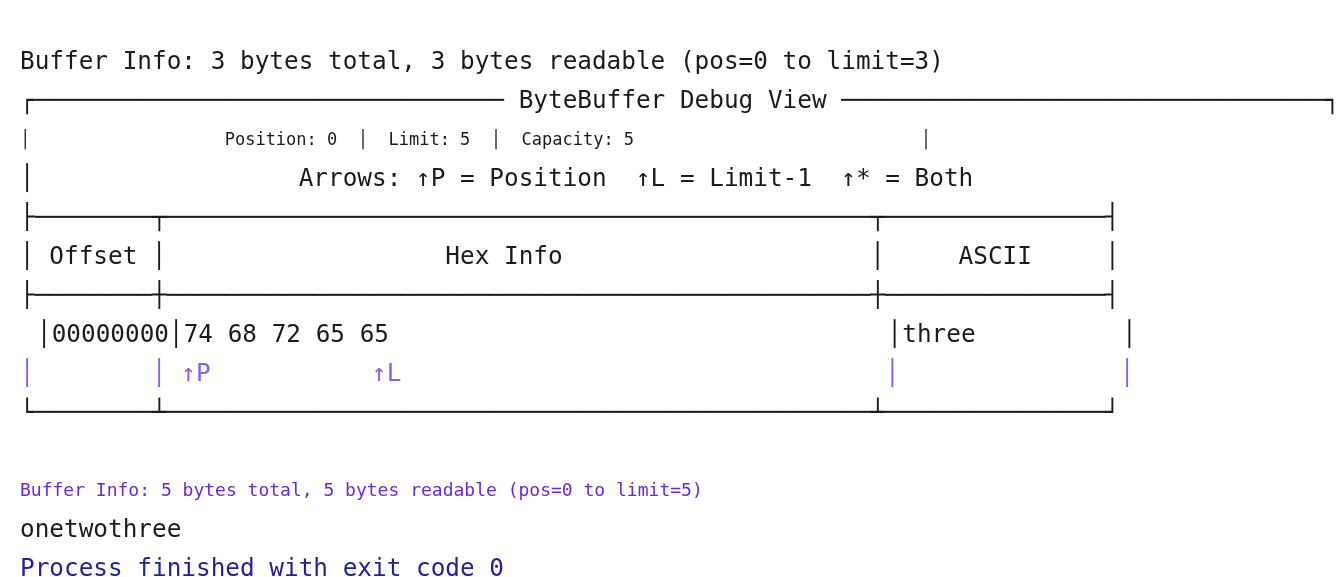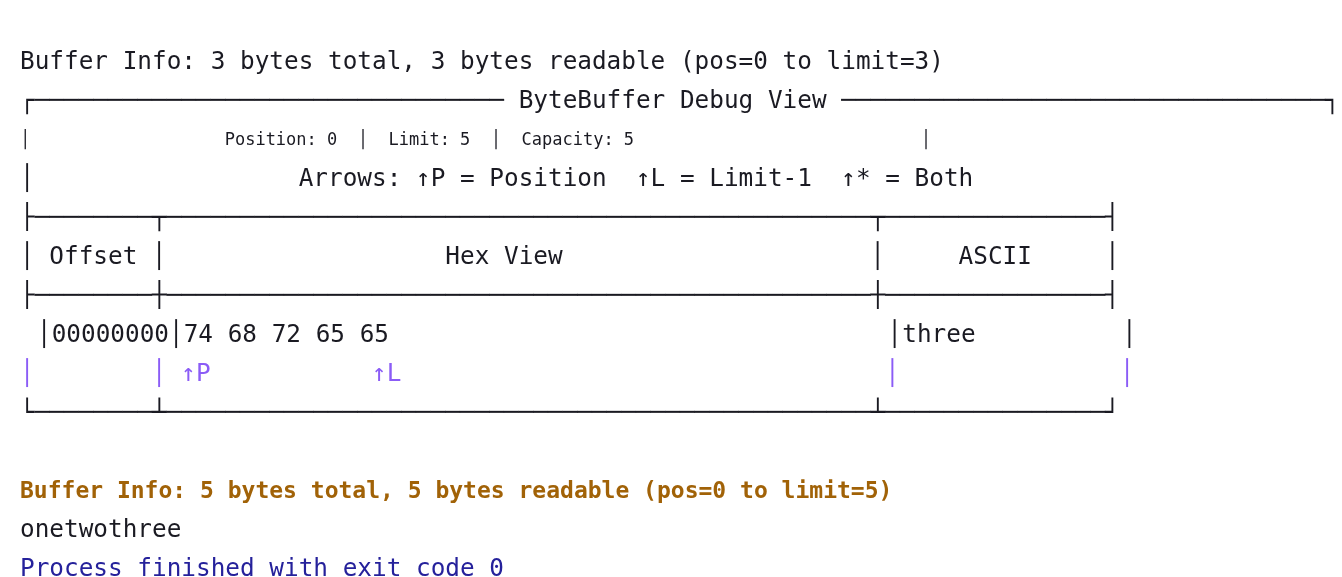--- a/index.html
+++ b/index.html
@@ -54,21 +54,21 @@
 </style>
 </head>
 <body>
 
 <div id="console" style="background: rgb(255, 255, 255);">
     <div class="line plain" style="top: 46px; font-size: 24.3615px; color: rgb(26, 26, 34);">Buffer Info: 3 bytes total, 3 bytes readable (pos=0 to limit=3)</div>
     <div class="line box" style="top: 85px; font-size: 24.3615px; color: rgb(26, 26, 34);">┌──────────────────────────────── ByteBuffer Debug View ─────────────────────────────────┐</div>
     <div class="line box" style="top: 124px; font-size: 17px; color: rgb(26, 26, 34);">│                   Position: 0  │  Limit: 5  │  Capacity: 5                            │</div>
     <div class="line box" style="top: 163px; font-size: 24.3615px; color: rgb(26, 26, 34);">│                  Arrows: ↑P = Position  ↑L = Limit-1  ↑* = Both                         │</div>
     <div class="line box" style="top: 202px; font-size: 24.3615px; color: rgb(26, 26, 34);">├────────┬────────────────────────────────────────────────┬───────────────┤</div>
-    <div class="line box" style="top: 241px; font-size: 24.3615px; color: rgb(26, 26, 34);">│ Offset │                   Hex View                     │     ASCII     │</div>
+    <div class="line box" style="top: 241px; font-size: 24.3615px; color: rgb(26, 26, 34);">│ Offset │                   Hex Info                     │     ASCII     │</div>
     <div class="line box" style="top: 280px; font-size: 24.3615px; color: rgb(26, 26, 34);">├────────┼────────────────────────────────────────────────┼───────────────┤</div>
     <div class="line box" style="top: 319px; font-size: 24.3615px; color: rgb(26, 26, 34); margin-left: 17px;">│00000000│74 68 72 65 65                                  │three          │</div>
     <div class="line box" style="top: 358px; font-size: 24.3615px; color: #8b5cf6;">│        │ ↑P           ↑L                                 │               │</div>
     <div class="line box" style="top: 397px; font-size: 24.3615px; color: rgb(26, 26, 34);">└────────┴────────────────────────────────────────────────┴───────────────┘</div>
-    <div class="line plain" style="top: 475px; font-size: 23px; color: #a16207; font-weight: bold;">Buffer Info: 5 bytes total, 5 bytes readable (pos=0 to limit=5)</div>
+    <div class="line plain" style="top: 475px; font-size: 18px; color: #6d28d9;">Buffer Info: 5 bytes total, 5 bytes readable (pos=0 to limit=5)</div>
     <div class="line plain" style="top: 514px; font-size: 24.3615px; color: rgb(26, 26, 34);">onetwothree</div>
     <div class="line exit" style="top: 553px; font-size: 24.3615px; color: rgb(37, 33, 155);">Process finished with exit code 0</div>
   </div>
 
 </body></html>

